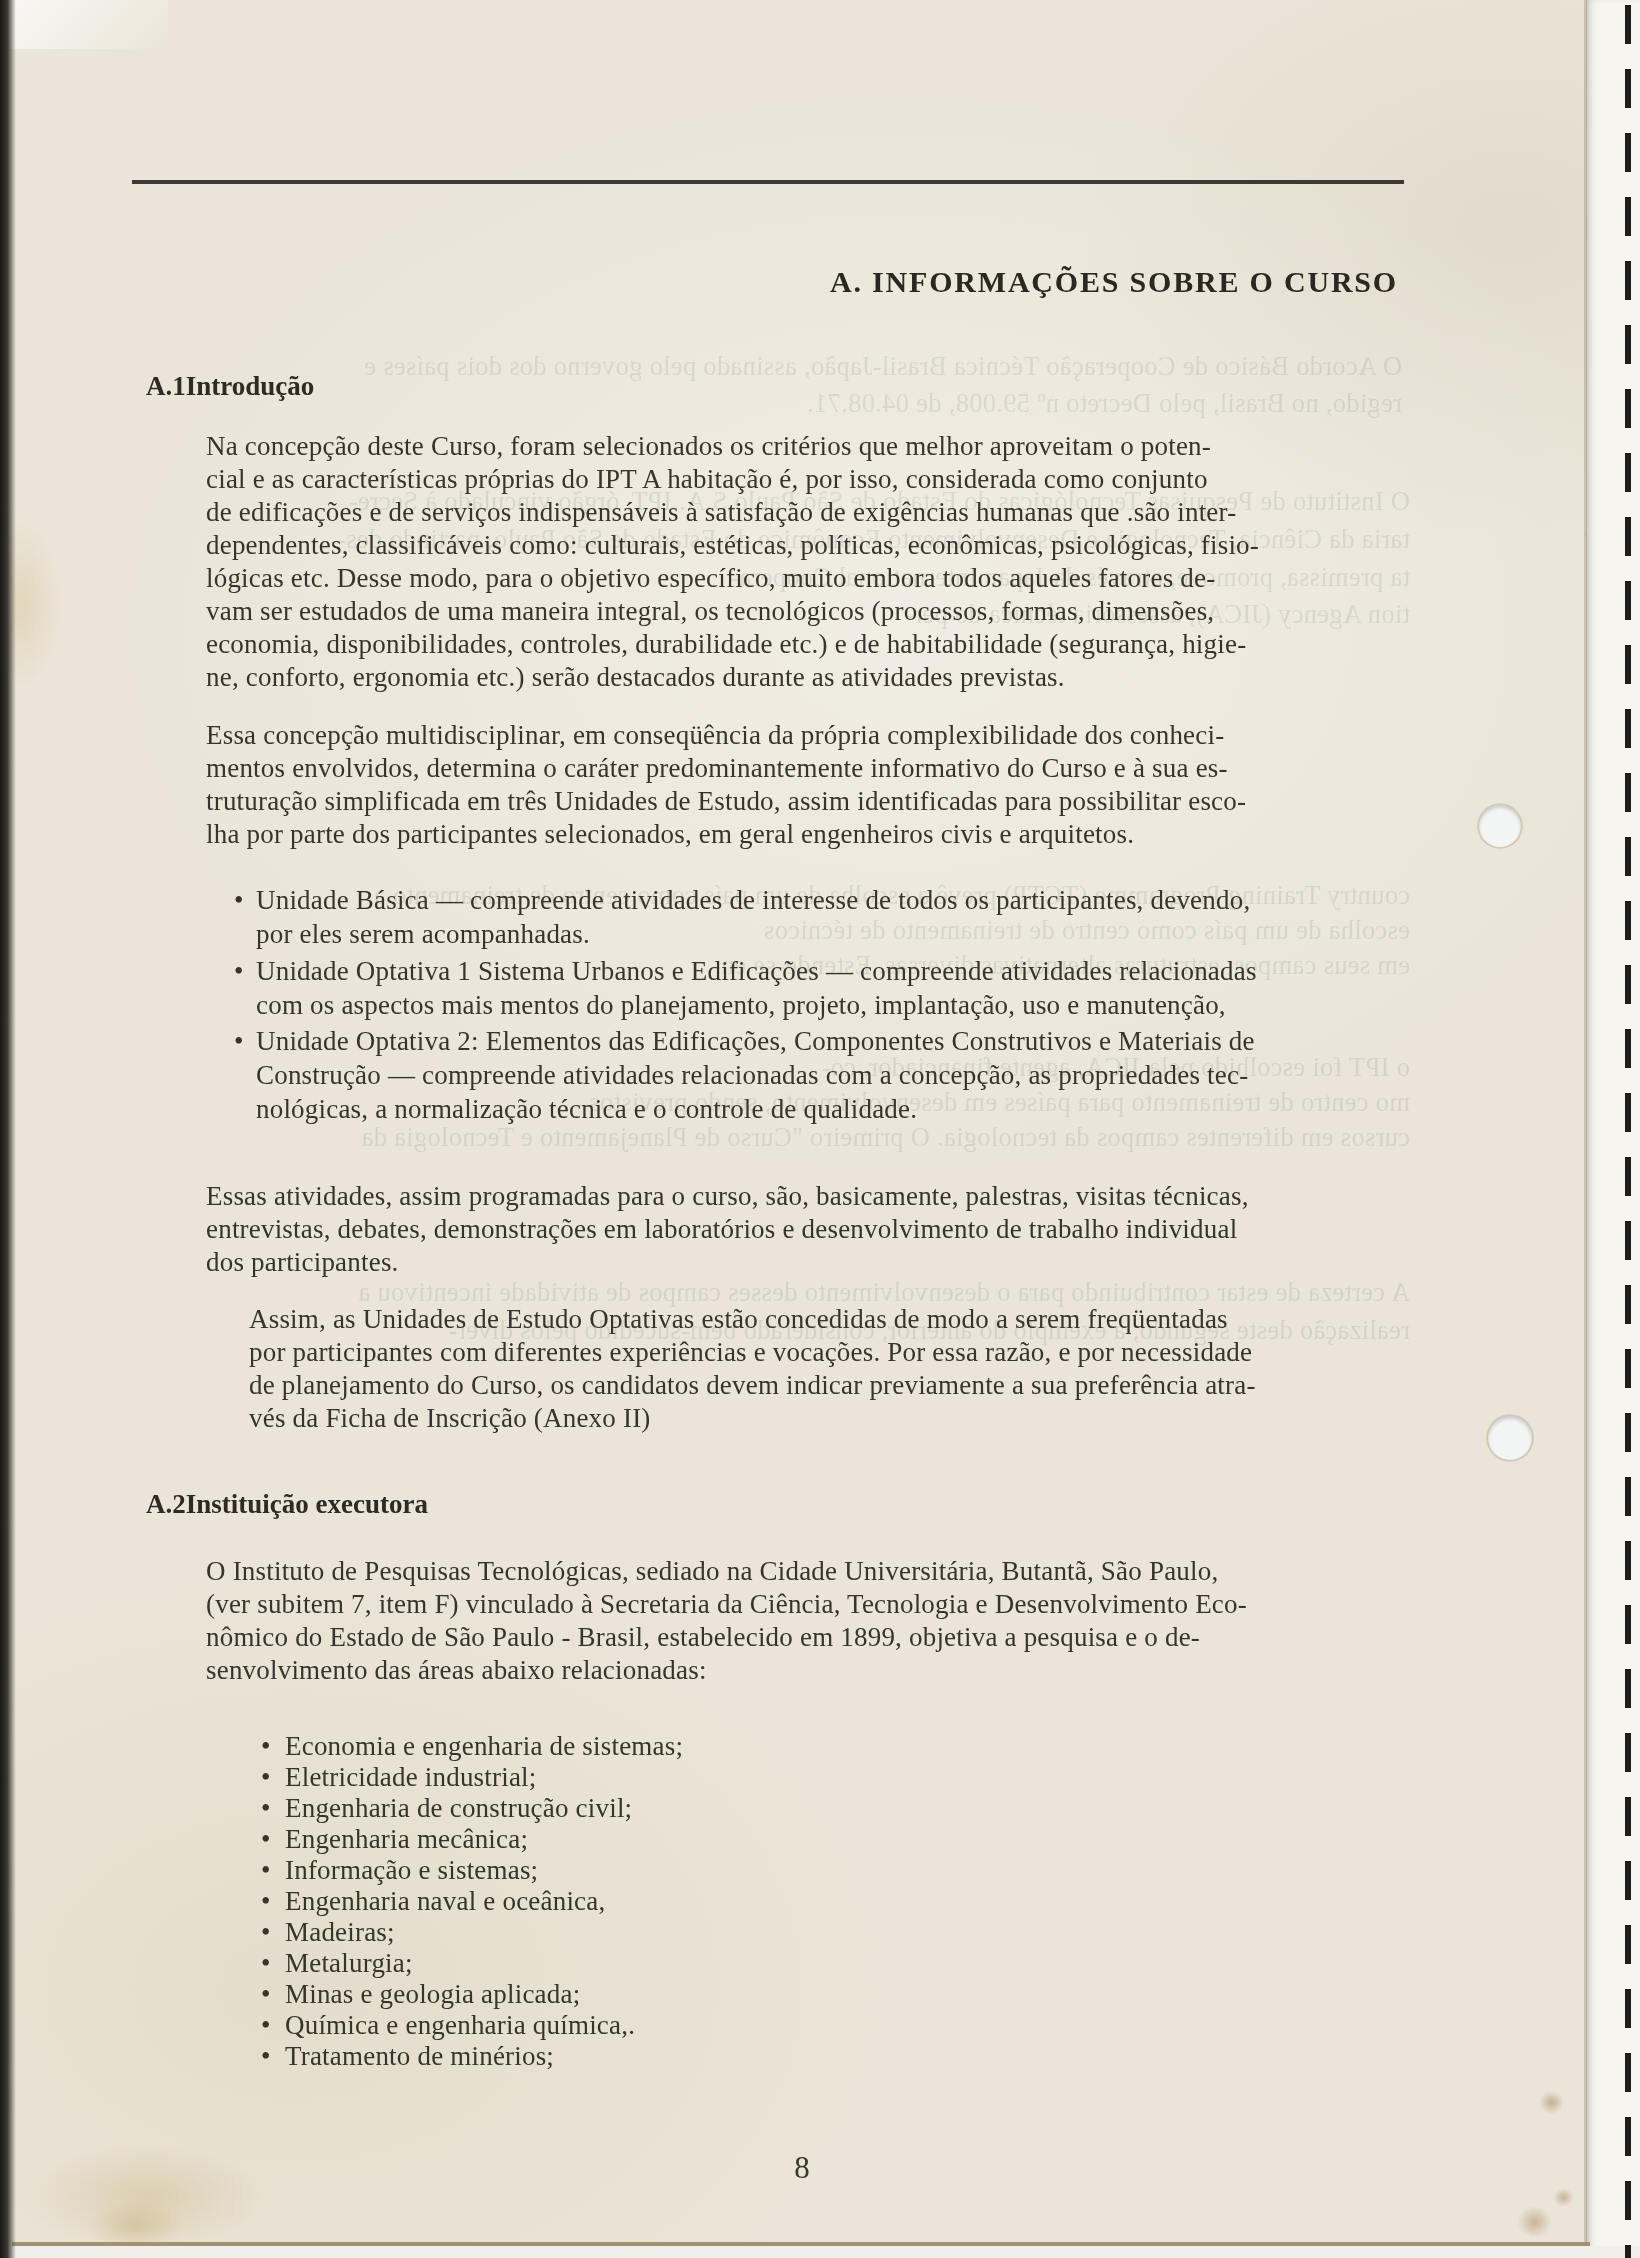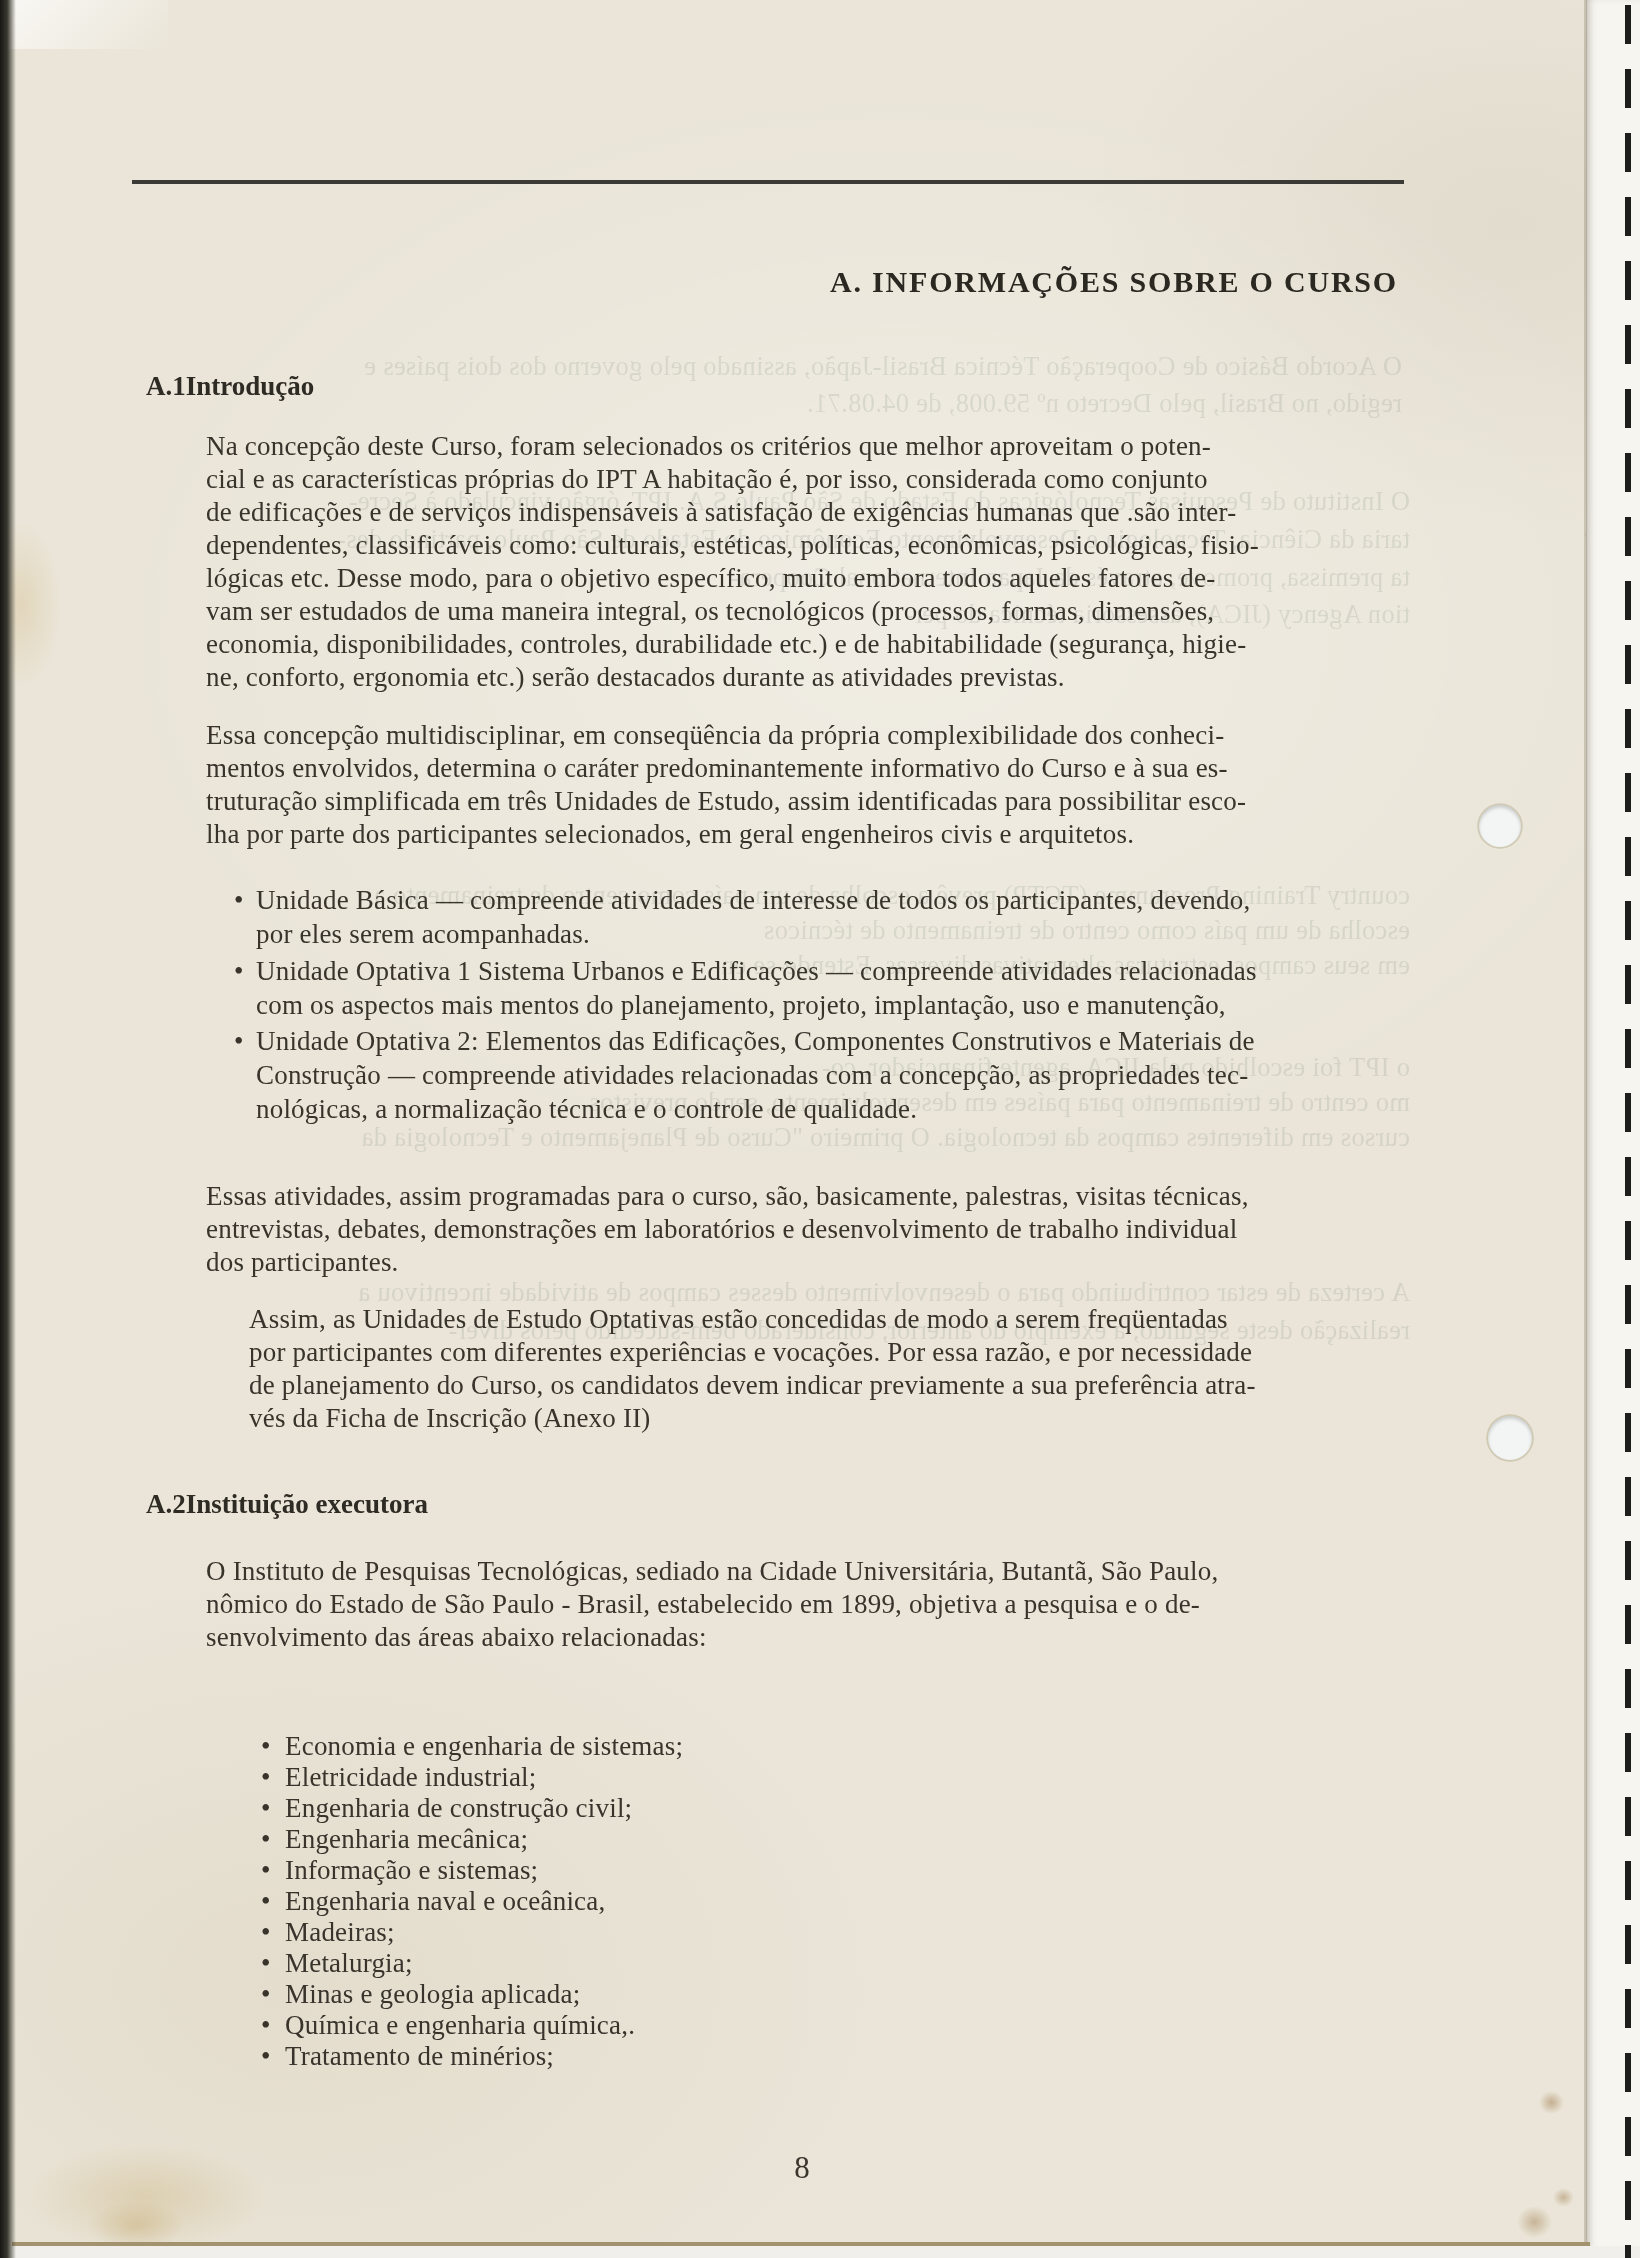--- a/index.html
+++ b/index.html
@@ -146,20 +146,21 @@
       <div>vés da Ficha de Inscrição (Anexo II)</div>
     </div>
 
     <div class="sec-heading h-a2">
       <span>A.2</span>
       <span>Instituição executora</span>
     </div>
 
     <div class="para p5">
       <div>O Instituto de Pesquisas Tecnológicas, sediado na Cidade Universitária, Butantã, São Paulo,</div>
+      <div>(ver subitem 7, item F) vinculado à Secretaria da Ciência, Tecnologia e Desenvolvimento Eco-</div>
       <div>nômico do Estado de São Paulo - Brasil, estabelecido em 1899, objetiva a pesquisa e o de-</div>
       <div>senvolvimento das áreas abaixo relacionadas:</div>
     </div>
 
     <div class="areas">
       <div class="area-item"><span class="marker">•</span><span>Economia e engenharia de sistemas;</span></div>
       <div class="area-item"><span class="marker">•</span><span>Eletricidade industrial;</span></div>
       <div class="area-item"><span class="marker">•</span><span>Engenharia de construção civil;</span></div>
       <div class="area-item"><span class="marker">•</span><span>Engenharia mecânica;</span></div>
       <div class="area-item"><span class="marker">•</span><span>Informação e sistemas;</span></div>

